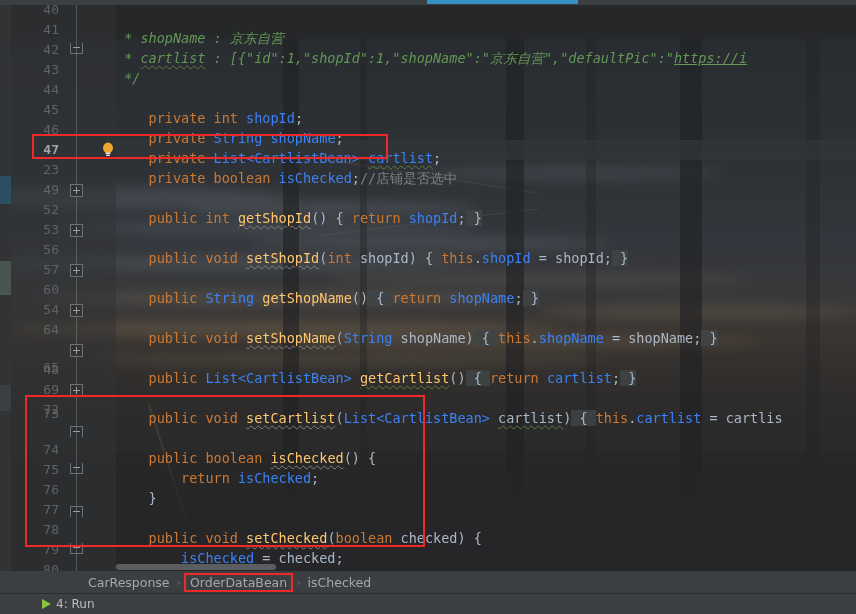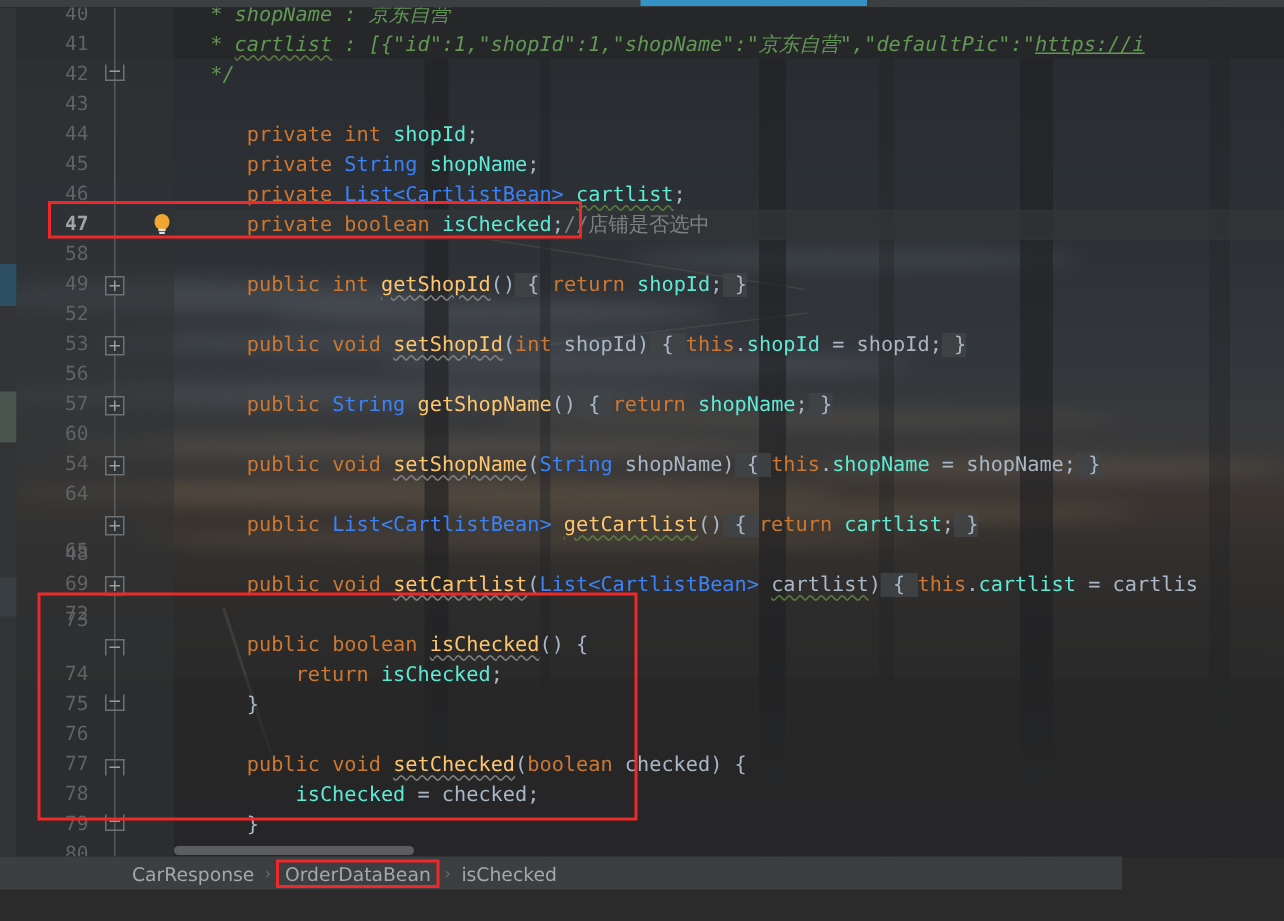--- a/index.html
+++ b/index.html
@@ -155,27 +155,27 @@
 
   
   #code {
     position: absolute; left: 116px; top: 0; width: 740px; height: 566px;
     font-family: "DejaVu Sans Mono", monospace;
     font-size: 13.5px;
     line-height: 20px;
     white-space: pre;
     color: #a9b7c6;
   }
-  #code .row { position: absolute; left: 16px; white-space: pre; }
+  #code .row { position: absolute; left: 0; white-space: pre; margin-top: 28px; }
 
   
   .kw   { color: #cc7832; }
   .cmt  { color: #629755; font-style: italic; }
   .cmt2 { color: #808080; }
-  .fld  { color: #5eead4; }
+  .fld  { color: #3b82f6; }
   .mth  { color: #ffc66d; }
   .pln  { color: #3b82f6; }
   .lnk  { color: #629755; font-style: italic; text-decoration: underline; }
   .wav  { text-decoration: underline wavy #808080 1px;
           text-underline-offset: 2px; }
   .wavg { text-decoration: underline wavy #5c7a3f 1px;
           text-underline-offset: 2px; }
   .hl   { background: rgba(65,68,71,.85); }
 
   
@@ -190,21 +190,21 @@
     position: absolute; left: 116px; bottom: 0; width: 740px; height: 8px;
     background: transparent;
   }
   #hscroll .thumb {
     position: absolute; left: 0; top: 1px; height: 6px; width: 160px;
     background: #5b5d5f; border-radius: 3px;
   }
 
   
   #breadcrumb {
-    position: absolute; left: 0; top: 571px; width: 748px; height: 22px;
+    position: absolute; left: 0; top: 571px; width: 856px; height: 22px;
     background: #3c3f41;
     display: flex; align-items: center;
     padding-left: 84px;
     font-family: "DejaVu Sans", sans-serif;
     font-size: 12.5px;
     color: #a7a7a7;
   }
   #breadcrumb .crumb { padding: 1px 4px; white-space: nowrap; }
   #breadcrumb .sep { color: #6a6a6a; margin: 0 3px; font-size: 11px; }
   #breadcrumb .crumb.boxed {
@@ -286,21 +286,21 @@
     <div id="gutter">
       <div class="foldline"></div>
     <div class="ln" style="top: -5px;">40</div>
         <div class="ln" style="top: 15px;">41</div>
         <div class="ln" style="top: 35px;">42</div>
         <div class="ln" style="top: 55px;">43</div>
         <div class="ln" style="top: 75px;">44</div>
         <div class="ln" style="top: 95px; margin-left: 32px;">45</div>
         <div class="ln" style="top: 115px;">46</div>
         <div class="ln current" style="top: 135px;">47</div>
-        <div class="ln" style="top: 155px;">58</div>
+        <div class="ln" style="top: 155px;">23</div>
         <div class="ln" style="top: 175px;">49</div>
         <div class="ln" style="top: 195px;">52</div>
         <div class="ln" style="top: 215px;">53</div>
         <div class="ln" style="top: 235px;">56</div>
         <div class="ln" style="top: 255px;">57</div>
         <div class="ln" style="top: 275px;">60</div>
         <div class="ln" style="top: 295px;">54</div>
         <div class="ln" style="top: 315px;">64</div>
         <div class="ln" style="top: 353px;">65</div>
         <div class="ln" style="top: 355px;">48</div>
@@ -345,14 +345,20 @@
   </div>
 
   <div id="breadcrumb">
       <span class="crumb">CarResponse</span>
       <span class="sep">›</span>
       <span class="crumb boxed">OrderDataBean</span>
       <span class="sep">›</span>
       <span class="crumb">isChecked</span>
     </div>
 
+  <div id="statusbar">
+    <div class="runbtn">
+      <span class="playtri"></span>
+      <span>4: Run</span>
+    </div>
+  </div>
 
 </div>
 
 </body></html>

